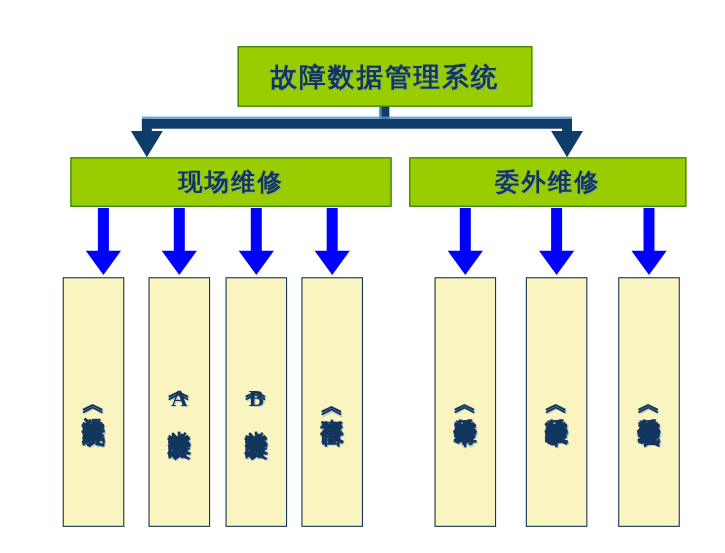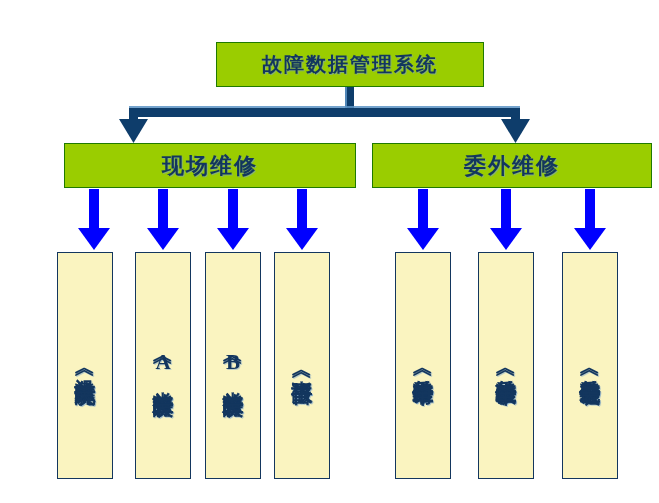--- a/index.html
+++ b/index.html
@@ -29,34 +29,34 @@
     justify-content: center;
     color: #12365E;
     font-weight: 700;
     letter-spacing: 2px;
     text-shadow: 1px 1px 0 rgba(120,160,200,0.55);
   }
   #box-root {
     left: 216px;
     top: 42px;
     width: 268px;
-    height: 45px;
-    font-size: 20px;
+    height: 55px;
+    font-size: 24px;
   }
   #box-onsite {
     left: 64px;
     top: 143px;
     width: 292px;
     height: 45px;
     font-size: 22px;
   }
   #box-outsourced {
     left: 372px;
     top: 143px;
-    width: 280px;
+    width: 252px;
     height: 45px;
     font-size: 22px;
   }
 
   
   .leaf-box {
     position: absolute;
     box-sizing: border-box;
     top: 252px;
     width: 56px;

